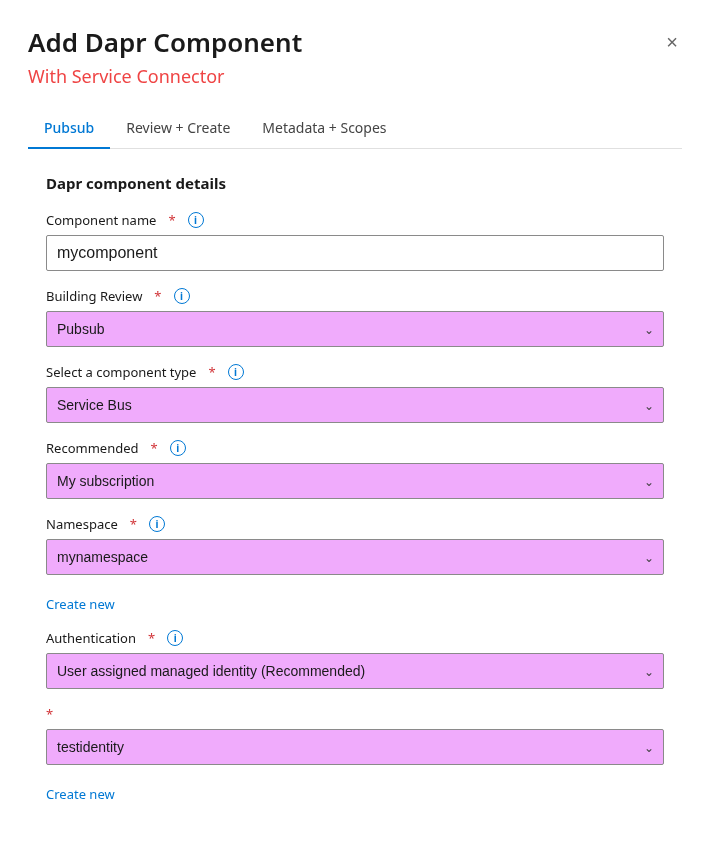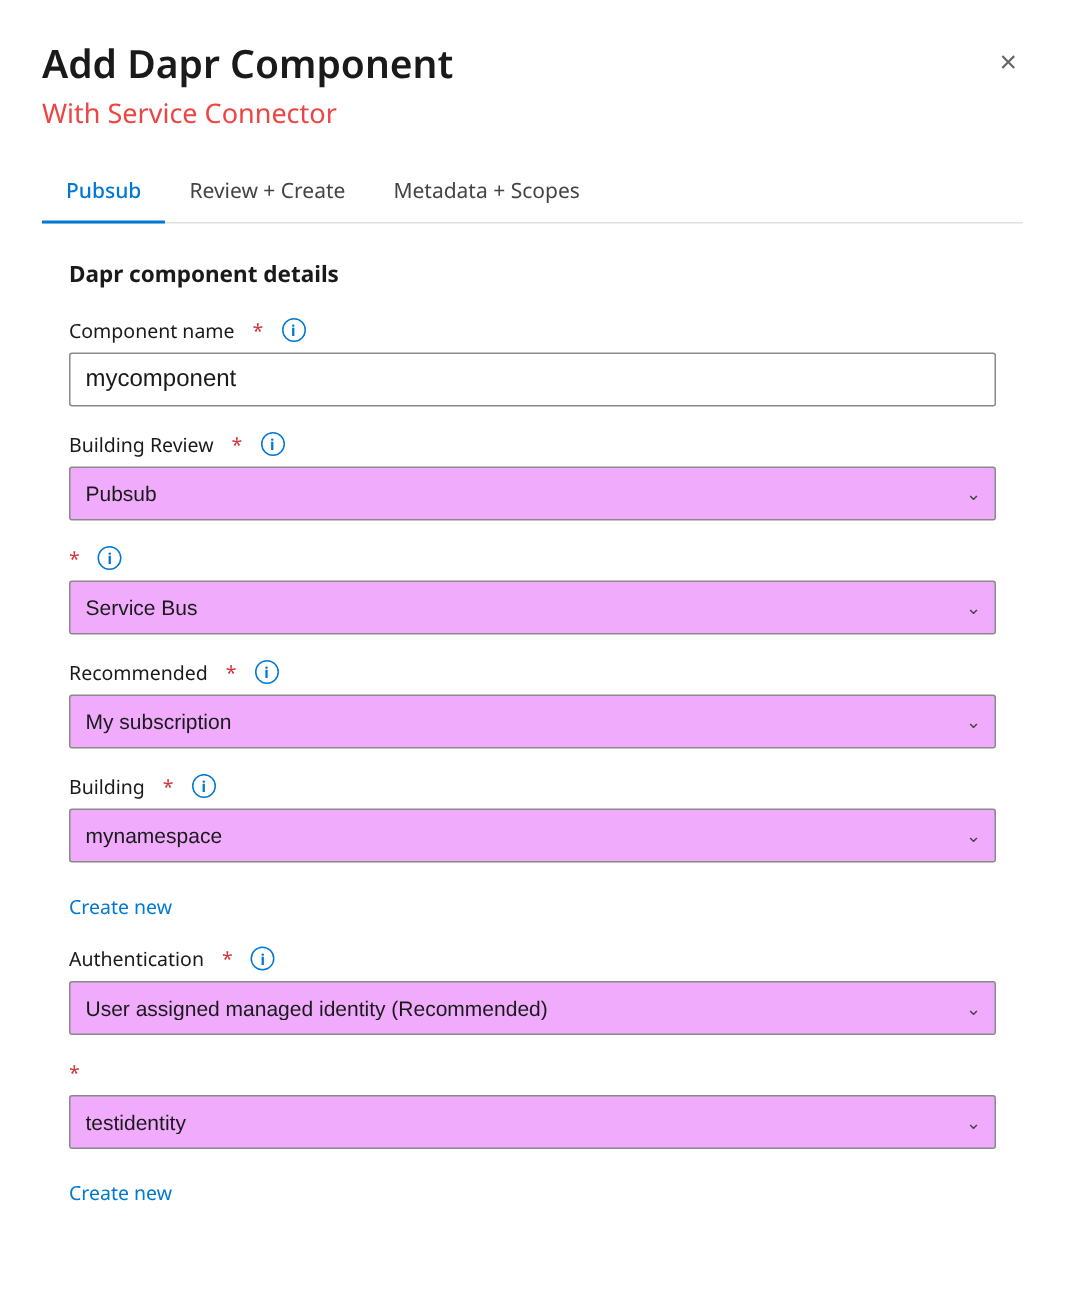--- a/index.html
+++ b/index.html
@@ -219,20 +219,21 @@
           <option>State</option>
           <option>Bindings</option>
           <option>Secrets</option>
         </select>
         <span class="chevron">⌄</span>
       </div>
     </div>
 
     <div class="field-group">
       <div class="field-label">
+        <span>Select a component type</span>
         <span class="required">*</span>
         <span class="info-icon">i</span>
       </div>
       <div class="select-wrapper">
         <select class="select-box">
           <option>Service Bus</option>
           <option>RabbitMQ</option>
           <option>Kafka</option>
           <option>Redis</option>
         </select>
@@ -249,21 +250,21 @@
       <div class="select-wrapper">
         <select class="select-box">
           <option>My subscription</option>
         </select>
         <span class="chevron">⌄</span>
       </div>
     </div>
 
     <div class="field-group">
       <div class="field-label">
-        <span>Building</span>
+        <span>Namespace</span>
         <span class="required">*</span>
         <span class="info-icon">i</span>
       </div>
       <div class="select-wrapper">
         <select class="select-box">
           <option>mynamespace</option>
         </select>
         <span class="chevron">⌄</span>
       </div>
       <a class="create-link">Create new</a>

